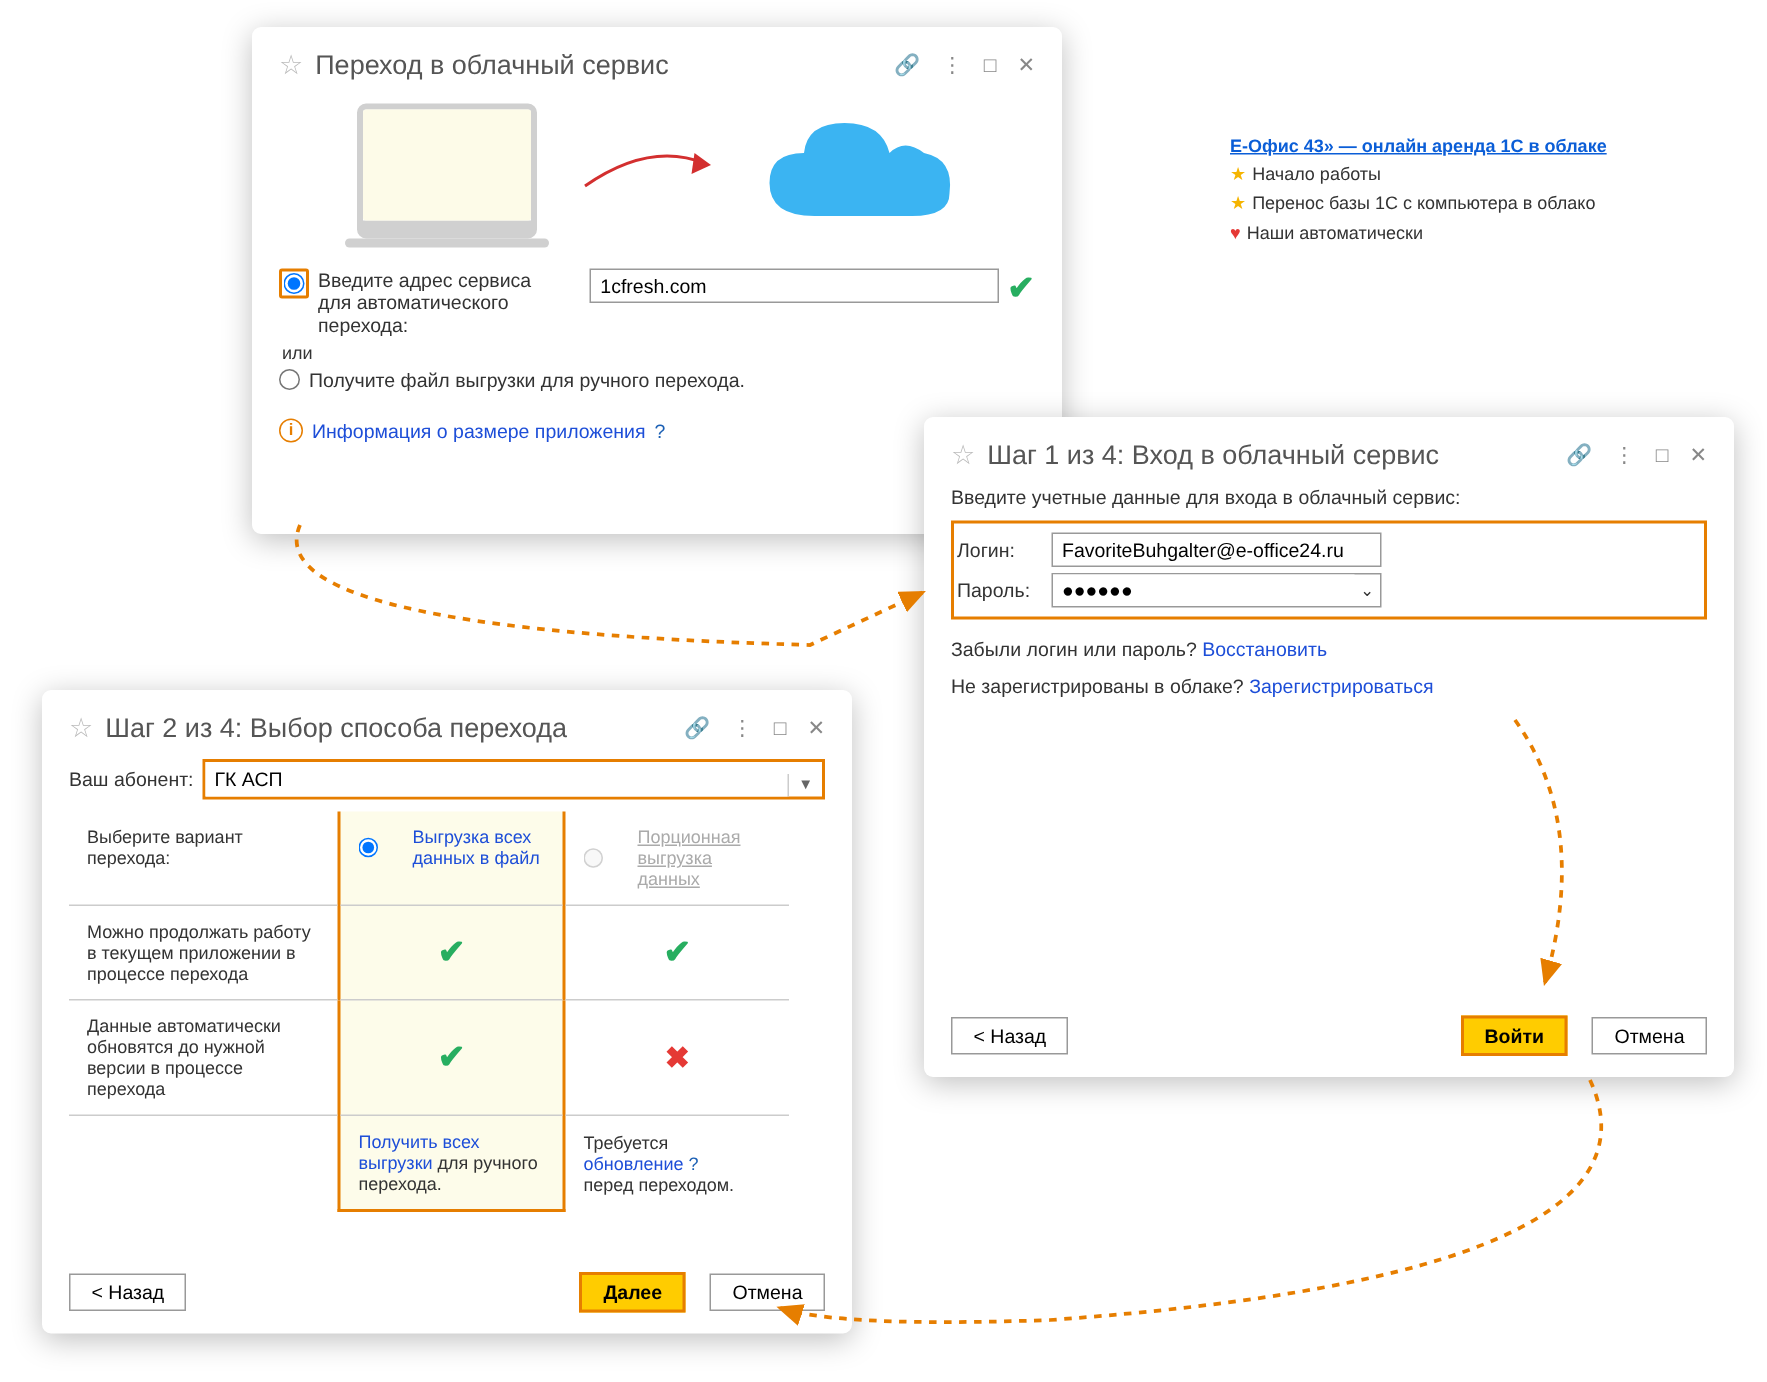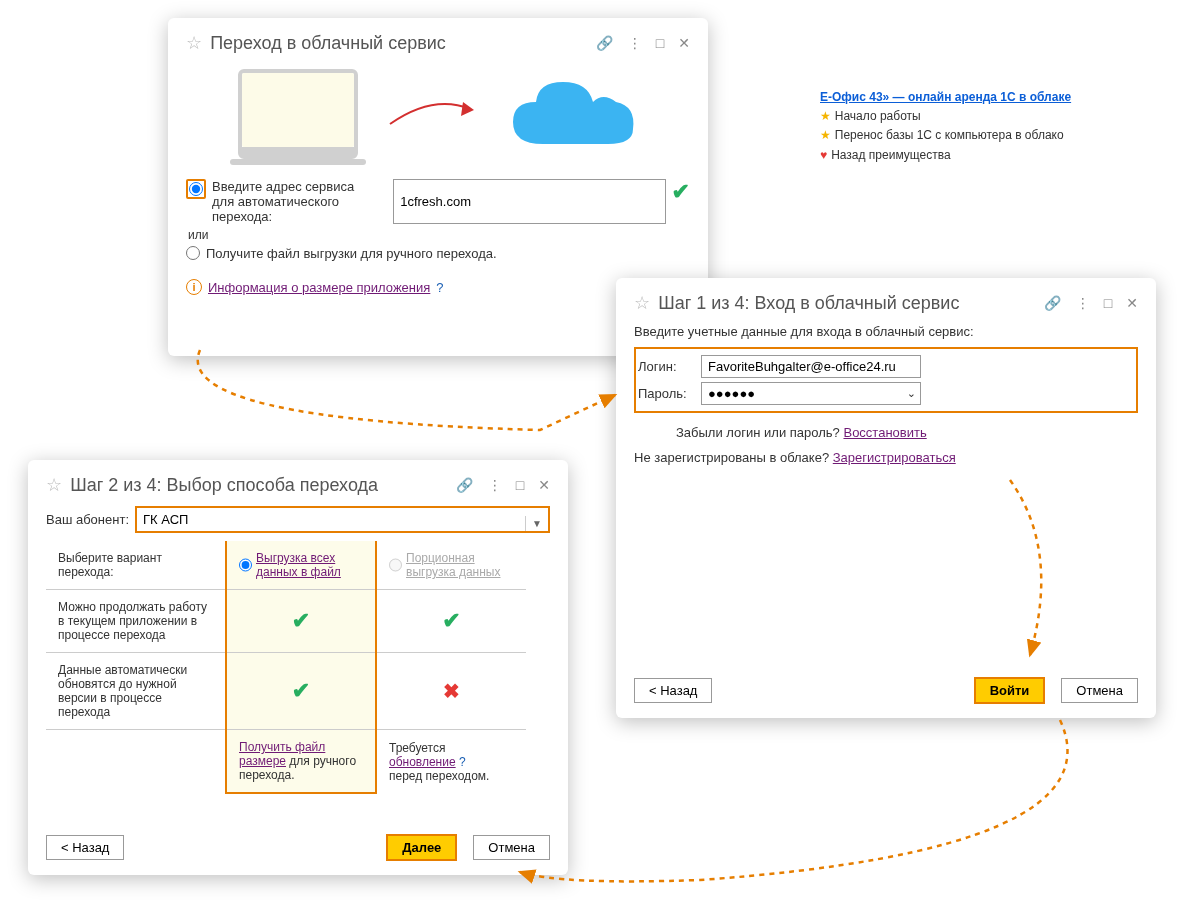--- a/index.html
+++ b/index.html
@@ -12,42 +12,42 @@
   .win-icons span { cursor: default; }
   .illustration { display:flex; align-items:center; justify-content:center; gap:30px; margin:15px 0 20px; }
   .laptop { width:120px; height:90px; border:4px solid #d0d0d0; border-bottom:12px solid #d0d0d0; border-radius:6px; position:relative;}
   .laptop::after{content:'';position:absolute;left:-12px;right:-12px;bottom:-18px;height:6px;background:#d0d0d0;border-radius:3px;}
   .laptop-screen{width:100%;height:100%;background:#fdfbe8;border-radius:2px;padding:4px;}
   .arrow-red{width:90px;height:40px;}
   .cloud{width:130px;height:80px;}
   .radio-row{display:flex;align-items:flex-start;gap:6px;margin:4px 0;}
   .radio-hl{border:2px solid #e67e00;padding:1px;border-radius:2px;display:inline-flex;}
   input[type=radio]{width:14px;height:14px;}
-  .address-input{border:1px solid #999;padding:14px 6px;width:302px;font-size:13px;}
+  .address-input{border:1px solid #999;padding:3px 6px;width:302px;font-size:13px;}
   .check-green{color:#27ae60;font-size:22px;font-weight:bold;}
   .or-text{margin:2px 0 2px 2px;font-size:12px;}
   .info-row{display:flex;align-items:center;gap:6px;margin-top:18px;}
   .info-icon{width:16px;height:16px;border:1.5px solid #e67e00;border-radius:50%;color:#e67e00;display:inline-flex;align-items:center;justify-content:center;font-size:11px;font-weight:bold;}
-  .link{color:#701a75;text-decoration:underline;cursor:pointer;}
+  .link{color:#1d4ed8;cursor:pointer;}
   .btn{padding:4px 14px;border:1px solid #999;background:#fff;font-size:13px;cursor:pointer;}
   .btn-primary{background:#ffcc00;border:2px solid #e67e00;font-weight:bold;}
   .btn-row{display:flex;gap:16px;align-items:center;margin-top:20px;}
   .btn-row .spacer{flex:1;}
   .field-row{display:flex;align-items:center;gap:8px;margin:4px 0;}
   .field-label{width:55px;}
   .text-input{border:1px solid #999;padding:3px 6px;width:220px;font-size:13px;}
   .login-box{border:2px solid #e67e00;padding:2px;display:inline-block;}
   .red-x{color:#e53935;font-size:20px;font-weight:bold;}
   .tbl{border-collapse:collapse;margin-top:8px;}
   .tbl td{padding:10px 12px;border-top:1px solid #ccc;vertical-align:middle;font-size:12px;}
   .tbl .hdr td{border-top:none;vertical-align:top;}
   .col-hl{background:#fdfcea;border-left:2px solid #e67e00;border-right:2px solid #e67e00;}
   .col-hl.top{border-top:2px solid #e67e00;}
   .col-hl.bot{border-bottom:2px solid #e67e00;}
-  .radio-small{display:inline-flex;align-items:center;gap:4px;}
+  .radio-small{display:inline-flex;align-items:center;gap:23px;}
   .disabled{color:#aaa;}
   .select-hl{border:2px solid #e67e00;display:flex;align-items:center;}
   .select-hl input{border:none;outline:none;padding:4px 6px;flex:1;font-size:13px;}
   .select-hl .dd{border-left:1px solid #ccc;padding:2px 6px;color:#666;font-size:10px;}
   .sidebar{position:absolute;left:820px;top:88px;font-size:12px;line-height:1.6;}
   .sidebar .title-link{color:#0b5ed7;font-weight:bold;text-decoration:underline;}
   .sidebar .item{display:flex;gap:4px;align-items:center;}
   .sidebar .star-y{color:#f5b400;}
   .sidebar .heart{color:#e53935;}
   svg{display:block;}
@@ -124,21 +124,21 @@
       <input class="text-input" value="FavoriteBuhgalter@e-office24.ru" style="">
     </div>
     <div class="field-row">
       <span class="field-label">Пароль:</span>
       <div style="display:flex;align-items:center;border:1px solid #999;width:220px;">
         <input style="border: none; outline: none; padding: 3px 6px; flex: 1 1 0%; font-size: 13px;" value="●●●●●●">
         <span style="padding:0 4px;font-size:11px;">⌄</span>
       </div>
     </div>
   </div>
-  <div style="margin-top:12px;margin-left:42px;">
+  <div style="margin-top:12px;">
     <span>Забыли логин или пароль?</span>
     <span class="link">Восстановить</span>
   </div>
   <div style="margin-top:10px;">
     <span>Не зарегистрированы в облаке?</span>
     <span class="link">Зарегистрироваться</span>
   </div>
   <div class="spacer" style="flex:1;"></div>
   <div class="btn-row">
     <button class="btn">&lt; Назад</button>
@@ -190,21 +190,21 @@
       <td style="text-align:center;"><span class="check-green">✔</span></td>
     </tr>
     <tr>
       <td>Данные автоматически обновятся до нужной версии в процессе перехода</td>
       <td class="col-hl" style="text-align:center;"><span class="check-green">✔</span></td>
       <td style="text-align:center;"><span class="red-x">✖</span></td>
     </tr>
     <tr>
       <td></td>
       <td class="col-hl bot">
-        <span class="link">Получить файл размере</span>
+        <span class="link">Получить всех выгрузки</span>
         <span>для ручного перехода.</span>
       </td>
       <td>
         <span>Требуется</span>
         <span class="link">обновление</span>
         <span style="color:#1a5fb4;">?</span><br>
         <span>перед переходом.</span>
       </td>
     </tr>
   </tbody>
@@ -223,21 +223,21 @@
   <div class="item">
       <span class="star-y">★</span>
       <span>Начало работы</span>
     </div>
   <div class="item">
       <span class="star-y">★</span>
       <span>Перенос базы 1С с компьютера в облако</span>
     </div>
   <div class="item">
       <span class="heart">♥</span>
-      <span>Назад преимущества</span>
+      <span>Наши автоматически</span>
     </div>
 </div>
 
 <svg class="dashed-arrow" style="left:0;top:0;width:1178px;height:921px;">
   <defs>
       <marker id="ah" markerWidth="10" markerHeight="10" refX="6" refY="3" orient="auto">
         <path d="M0,0 L7,3 L0,6 Z" fill="#e67e00"></path>
       </marker>
     </defs>
   <path d="M 200 350 Q 170 420 540 430 L 615 395" stroke="#e67e00" stroke-width="2.5" stroke-dasharray="5,5" fill="none" marker-end="url(#ah)"></path>

